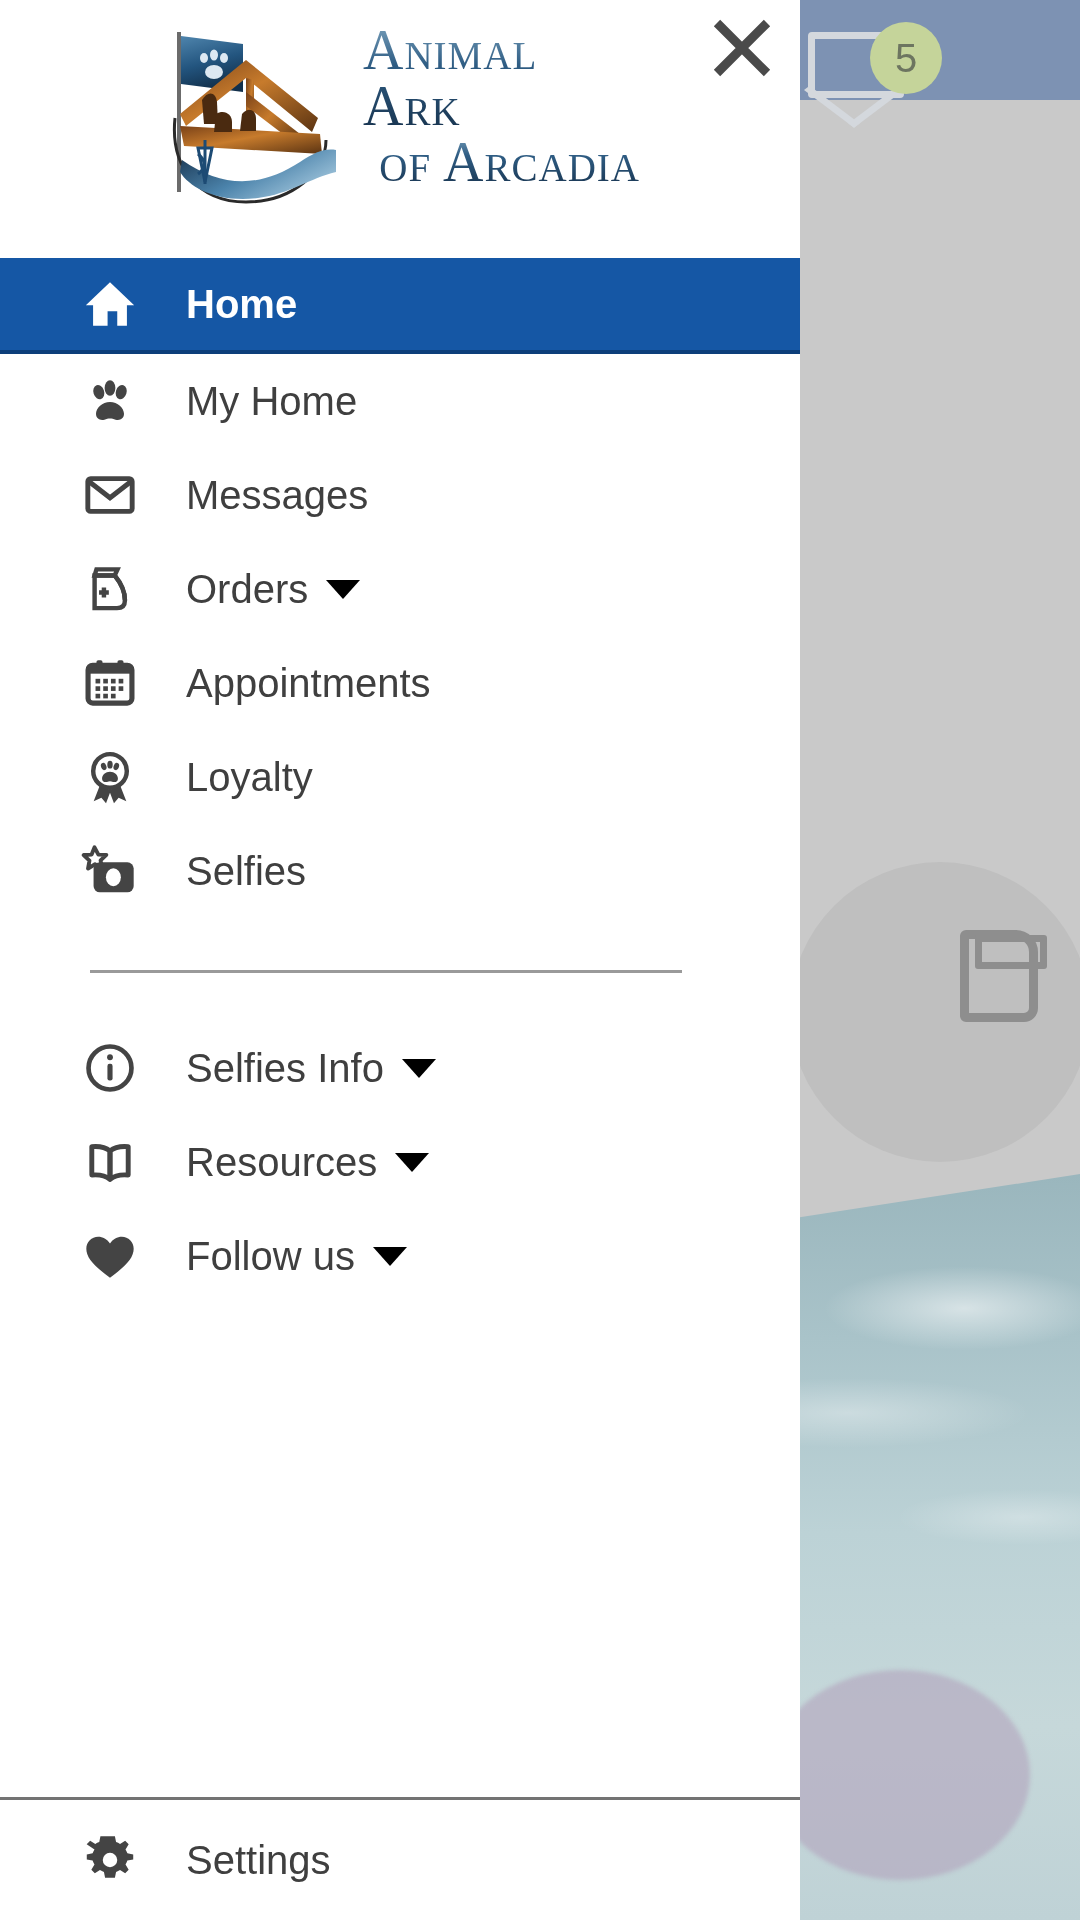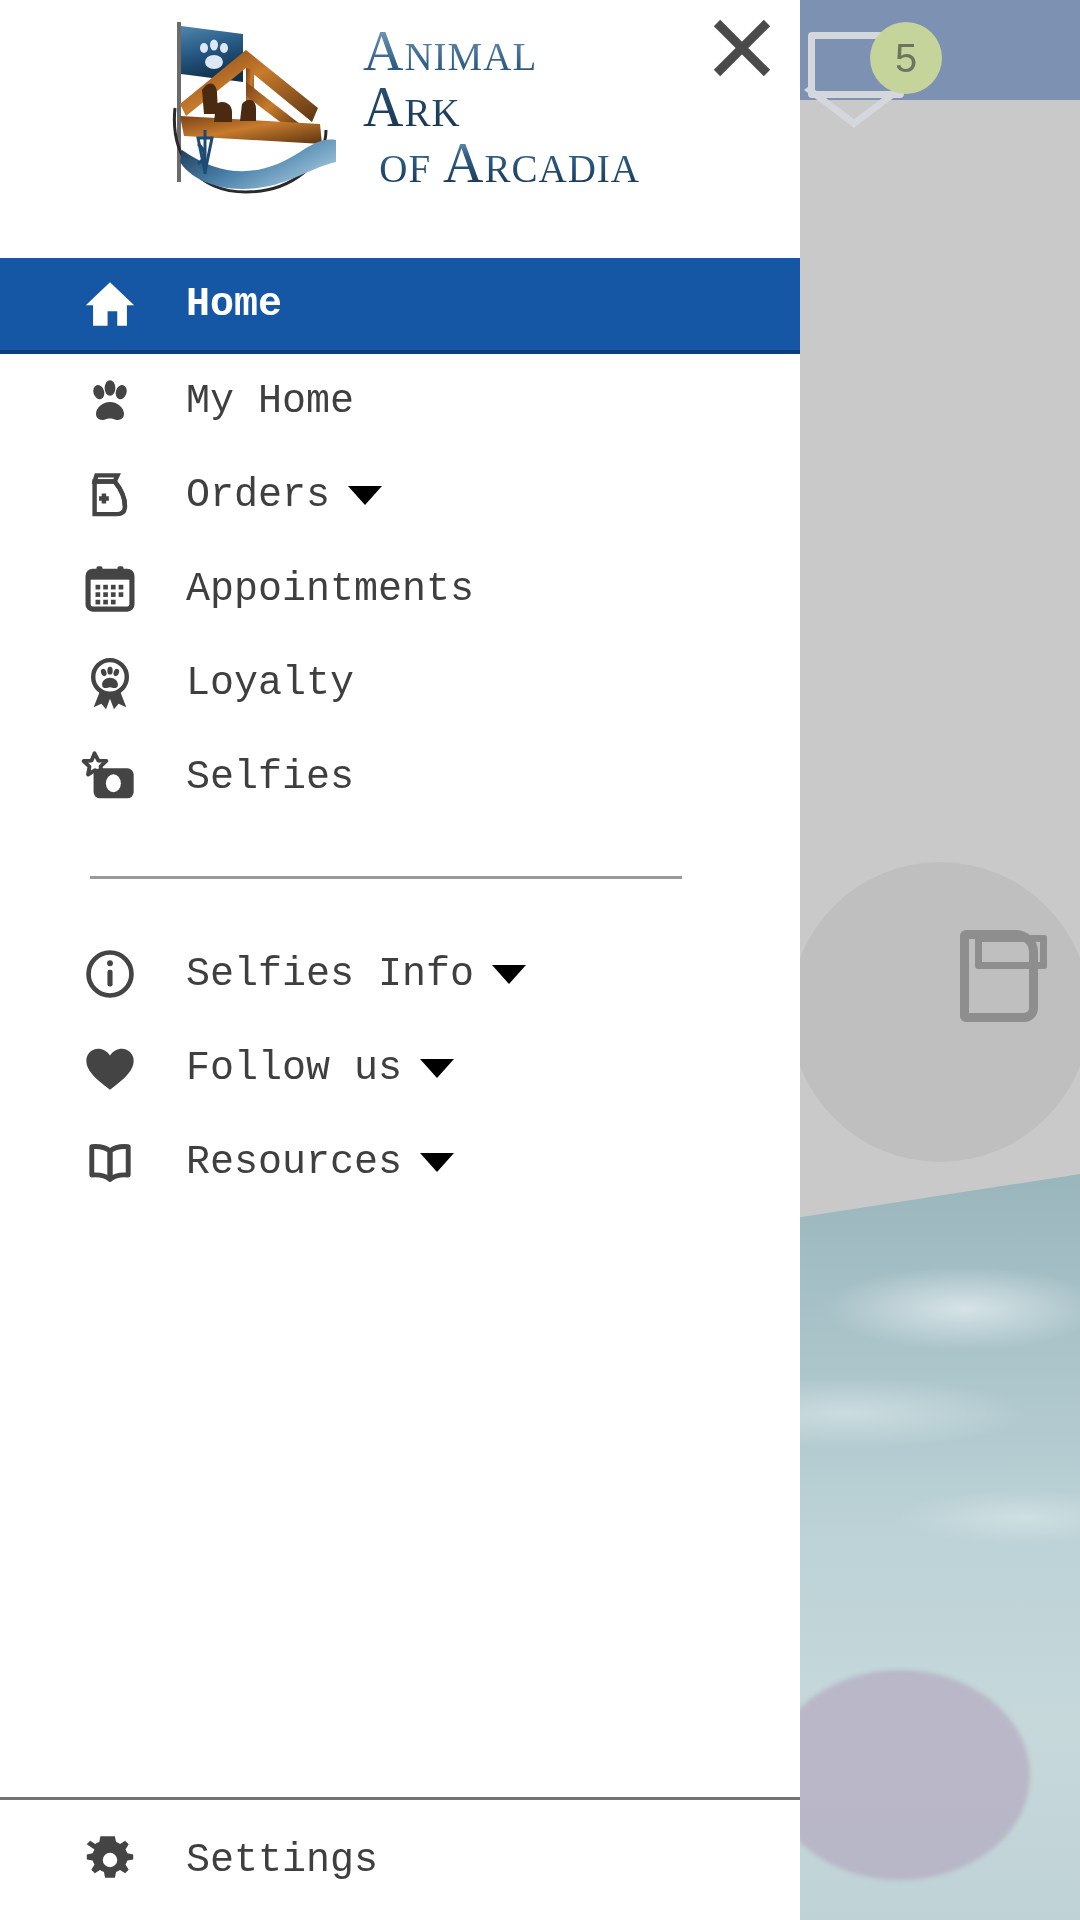--- a/index.html
+++ b/index.html
@@ -87,23 +87,23 @@
   }
 
   
   #drawer-header {
     position:relative;
     height:258px;
     flex:0 0 258px;
     background:#ffffff;
   }
   #brand-logo {
-    position:absolute; left:150px; top:12px;
+    position:absolute; left:150px; top:22px;
     width:490px; height:190px;
-    display:flex; align-items:center;
+    display:flex; align-items:flex-start;
   }
   #logo-mark { position:relative; width:195px; height:190px; flex:0 0 195px; }
   #logo-wordmark {
     display:flex; flex-direction:column;
     align-items:flex-end; justify-content:center;
     margin-left:18px;
   }
   #logo-wordmark .wm-line {
     font-family:"Liberation Serif", serif;
     font-variant:small-caps;
@@ -142,21 +142,20 @@
   .menu-item .mi-icon {
     width:76px; flex:0 0 76px;
     display:flex; align-items:center; justify-content:center;
     color:#444444;
   }
   .menu-item .mi-label {
     margin-left:38px;
     font-size:40px;
     color:#3f3f3f;
     white-space:nowrap;
-    font-family:Liberation Mono, monospace;
   }
   .menu-item .mi-caret {
     margin-left:18px;
     width:0; height:0;
     border-left:17px solid transparent;
     border-right:17px solid transparent;
     border-top:19px solid #000000;
   }
   .menu-item.is-active {
     background:#1557a5;
@@ -294,20 +293,29 @@
         <svg width="56" height="56" viewBox="0 0 24 24" fill="currentColor" aria-hidden="true">
           <ellipse cx="7.2" cy="8.2" rx="2.3" ry="3.1" transform="rotate(-18 7.2 8.2)"></ellipse>
           <ellipse cx="12" cy="6.4" rx="2.3" ry="3.3"></ellipse>
           <ellipse cx="16.8" cy="8.2" rx="2.3" ry="3.1" transform="rotate(18 16.8 8.2)"></ellipse>
           <path d="M12 12.4 c3.3 0 6 2.5 6 5.1 0 2.1-1.8 3-3.6 2.5 -0.9-0.25-1.6-0.5-2.4-0.5 -0.8 0-1.5 0.25-2.4 0.5 -1.8 0.5-3.6-0.4-3.6-2.5 0-2.6 2.7-5.1 6-5.1z"></path>
         </svg>
       </span>
       <span class="mi-label">My Home</span>
     </div>
 
+    <div class="menu-item">
+      <span class="mi-icon">
+        <svg width="56" height="56" viewBox="0 0 24 24" fill="none" stroke="currentColor" stroke-width="2.1" aria-hidden="true">
+          <rect x="2.5" y="5" width="19" height="14" rx="1.2"></rect>
+          <path d="M3 6.2 L12 13.2 L21 6.2"></path>
+        </svg>
+      </span>
+      <span class="mi-label">Messages</span>
+    </div>
 
     <div class="menu-item">
       <span class="mi-icon">
         <svg width="56" height="56" viewBox="0 0 24 24" fill="none" stroke="currentColor" stroke-width="1.9" aria-hidden="true">
           <path d="M5.4 6.2 h8.6 c2.6 3.2 4.4 7.4 4.4 10.6 0 2.2-1.2 3.4-3.4 3.4 H5.4 Z"></path>
           <path d="M5.4 6.2 h8.6 l1.2 -2.6 h-9 Z"></path>
           <path d="M14 6.2 c2.6 3.2 4.4 7.4 4.4 10.6"></path>
           <path d="M9.4 11.4 v4.2 M7.3 13.5 h4.2"></path>
         </svg>
       </span>
@@ -377,39 +385,39 @@
           <circle cx="12" cy="7.4" r="1.25" fill="currentColor"></circle>
           <rect x="10.9" y="10.2" width="2.2" height="7.2" rx="0.9" fill="currentColor"></rect>
         </svg>
       </span>
       <span class="mi-label">Selfies Info</span>
       <span class="mi-caret"></span>
     </div>
 
     <div class="menu-item">
       <span class="mi-icon">
-        <svg width="58" height="58" viewBox="0 0 24 24" fill="currentColor" aria-hidden="true">
-          <path d="M12 21 C5.5 16.2 2.2 12.8 2.2 9 C2.2 6.1 4.4 4 7.1 4 C9 4 10.8 5 12 6.8 C13.2 5 15 4 16.9 4 C19.6 4 21.8 6.1 21.8 9 C21.8 12.8 18.5 16.2 12 21 Z"></path>
-        </svg>
-      </span>
-      <span class="mi-label">Follow us</span>
-      <span class="mi-caret"></span>
-    </div>
-
-    <div class="menu-item">
-      <span class="mi-icon">
         <svg width="56" height="56" viewBox="0 0 24 24" fill="none" stroke="currentColor" stroke-width="2.1" stroke-linejoin="round" aria-hidden="true">
           <path d="M12 7.2 C10 5.6 7.6 5.1 4.2 5.4 L4.2 17.6 C7.6 17.3 10 17.8 12 19.4 Z"></path>
           <path d="M12 7.2 C14 5.6 16.4 5.1 19.8 5.4 L19.8 17.6 C16.4 17.3 14 17.8 12 19.4 Z"></path>
         </svg>
       </span>
       <span class="mi-label">Resources</span>
       <span class="mi-caret"></span>
     </div>
 
+    <div class="menu-item">
+      <span class="mi-icon">
+        <svg width="58" height="58" viewBox="0 0 24 24" fill="currentColor" aria-hidden="true">
+          <path d="M12 21 C5.5 16.2 2.2 12.8 2.2 9 C2.2 6.1 4.4 4 7.1 4 C9 4 10.8 5 12 6.8 C13.2 5 15 4 16.9 4 C19.6 4 21.8 6.1 21.8 9 C21.8 12.8 18.5 16.2 12 21 Z"></path>
+        </svg>
+      </span>
+      <span class="mi-label">Follow us</span>
+      <span class="mi-caret"></span>
+    </div>
+
     <div class="spacer-flex"></div>
   </div>
 
   <div id="drawer-footer">
     <div class="menu-item">
       <span class="mi-icon">
         <svg width="56" height="56" viewBox="0 0 24 24" fill="currentColor" aria-hidden="true">
           <path d="M12 1.8 l2.1 0 0.5 2.5 c0.6 0.2 1.2 0.45 1.7 0.8 l2.2-1.35 1.5 1.5 -1.35 2.2 c0.35 0.5 0.6 1.1 0.8 1.7 l2.5 0.5 0 2.1 -2.5 0.5 c-0.2 0.6-0.45 1.2-0.8 1.7 l1.35 2.2 -1.5 1.5 -2.2-1.35 c-0.5 0.35-1.1 0.6-1.7 0.8 l-0.5 2.5 -2.1 0 -2.1 0 -0.5-2.5 c-0.6-0.2-1.2-0.45-1.7-0.8 l-2.2 1.35 -1.5-1.5 1.35-2.2 c-0.35-0.5-0.6-1.1-0.8-1.7 l-2.5-0.5 0-2.1 2.5-0.5 c0.2-0.6 0.45-1.2 0.8-1.7 L2.0 5.25 l1.5-1.5 2.2 1.35 c0.5-0.35 1.1-0.6 1.7-0.8 l0.5-2.5 z"></path>
           <circle cx="12" cy="12" r="3.1" fill="#ffffff"></circle>
         </svg>

